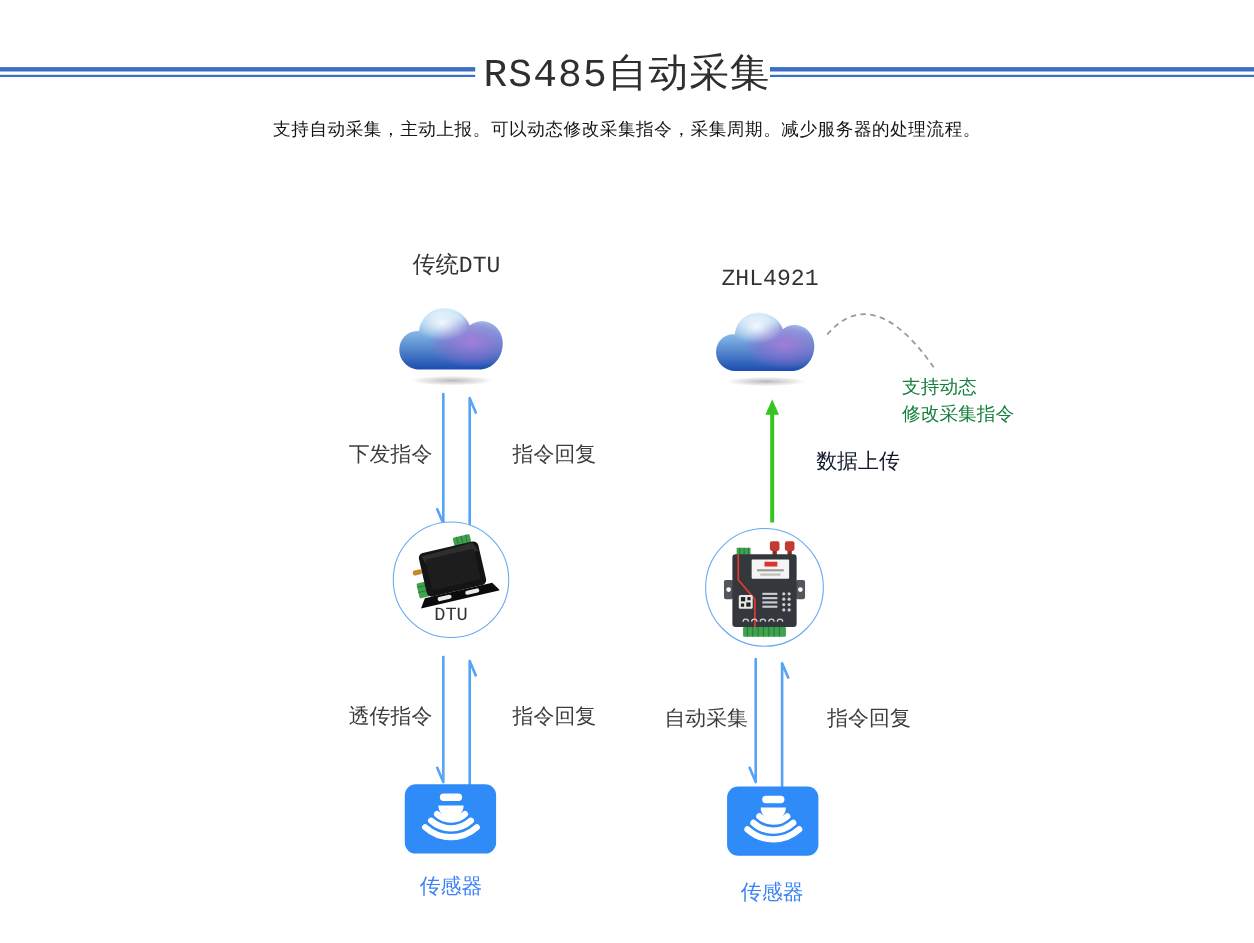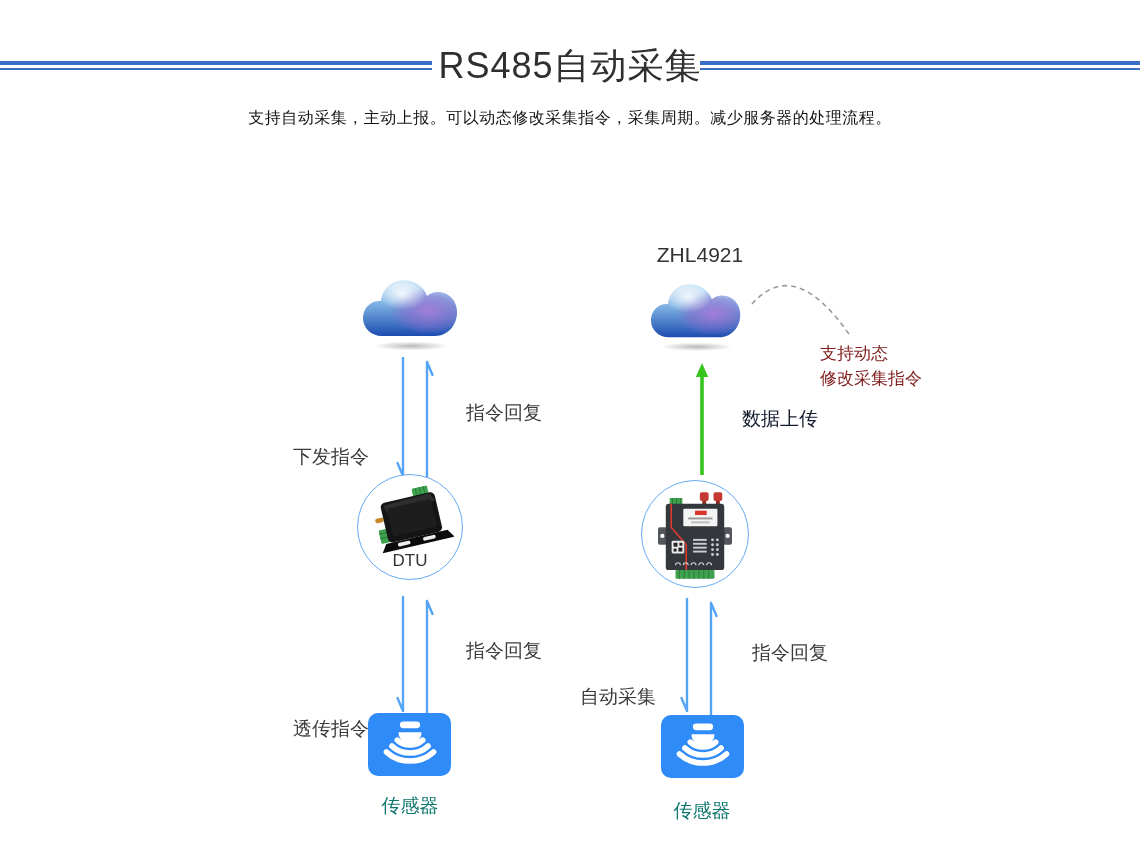--- a/index.html
+++ b/index.html
@@ -1,41 +1,41 @@
 <!DOCTYPE html>
 <html><head>
 <meta charset="utf-8">
 <style>
   html,body{margin:0;padding:0;background:#fff;}
   .page{
     position:relative;width:1140px;height:857px;background:#ffffff;overflow:hidden;
-    font-family:Liberation Sans, sans-serif;color:#333;
+    font-family:Liberation Mono, monospace;color:#333;
   }
   .abs{position:absolute;}
 
   
   .hline{position:absolute;background:#3a6fc7;}
   .hline.thick{height:3.5px;top:61px;}
   .hline.thin{height:2px;top:67.5px;}
   .page-title{
     position:absolute;top:42px;left:0;width:1140px;text-align:center;
     font-size:36px;font-weight:400;color:#2f2f2f;letter-spacing:1px;
   }
   .page-subtitle{
     position:absolute;top:108px;left:0;width:1140px;text-align:center;
     font-size:16px;color:#141414;letter-spacing:0.5px;
   }
 
   
   .flow-title{position:absolute;width:150px;text-align:center;font-size:21px;color:#333;}
   .edge-label{position:absolute;width:100px;font-size:19px;color:#3c3c3c;white-space:nowrap;text-align:right;}
-  .edge-label.r{text-align:left;margin-top:44px;}
+  .edge-label.r{text-align:right;}
   .edge-label.green{color:#0f172a;}
-  .note-text{position:absolute;font-size:17px;line-height:25px;color:#7f1d1d;}
-  .sensor-label{position:absolute;width:100px;text-align:center;font-size:19px;color:#0f766e;}
+  .note-text{position:absolute;font-size:17px;line-height:25px;color:#15803d;}
+  .sensor-label{position:absolute;width:100px;text-align:center;font-size:19px;color:#3b82f6;}
 
   
   .device-circle{
     position:absolute;border:1.5px solid #66aaf4;border-radius:50%;
     background:#fff;box-sizing:border-box;
   }
   .dtu-text{position:absolute;width:106px;text-align:center;font-size:17px;color:#333;}
 
   
   .sensor-tile{
@@ -75,20 +75,21 @@
     </defs>
   </svg>
 
   <div class="hline thick" style="left:0;width:432px"></div>
   <div class="hline thin" style="left:0;width:432px"></div>
   <div class="hline thick" style="left:700px;width:440px"></div>
   <div class="hline thin" style="left:700px;width:440px"></div>
   <div class="page-title">RS485自动采集</div>
   <div class="page-subtitle">支持自动采集，主动上报。可以动态修改采集指令，采集周期。减少服务器的处理流程。</div>
 
+  <div class="flow-title" style="left:340px;top:226px">传统DTU</div>
 
   <svg class="abs" style="left:362px;top:272px" width="100" height="80" viewBox="0 0 100 80">
     <ellipse cx="49" cy="74" rx="38" ry="4.5" fill="url(#cloudShadow)"></ellipse>
     <path d="M20,64 C9,64 1,56 1,46 C1,36 9,28 19,29 C20,17 30,8 42,8 C53,8 62,15 65,24 C68,21.5 72,20 76,20 C87,20 95,29 95,40 C95,53 86,64 73,64 Z" fill="url(#cloudBlue)"></path>
     <path d="M20,64 C9,64 1,56 1,46 C1,36 9,28 19,29 C20,17 30,8 42,8 C53,8 62,15 65,24 C68,21.5 72,20 76,20 C87,20 95,29 95,40 C95,53 86,64 73,64 Z" fill="url(#cloudPurple)"></path>
     <ellipse cx="40" cy="26" rx="23" ry="15" fill="url(#cloudShine)"></ellipse>
   </svg>
 
   <svg class="abs" style="left:394px;top:357px" width="42" height="124" viewBox="0 0 42 124">
     <g stroke="#55a4f5" stroke-width="2.4" stroke-linecap="round" fill="none">
@@ -116,21 +117,21 @@
     </g>
   </svg>
   <div class="dtu-text" style="left:357px;top:551px">DTU</div>
 
   <svg class="abs" style="left:394px;top:596px" width="42" height="120" viewBox="0 0 42 120">
     <g stroke="#55a4f5" stroke-width="2.4" stroke-linecap="round" fill="none">
       <path d="M9,1 V115 M9,115 L3.5,102"></path>
       <path d="M33,119 V5 M33,5 L38.5,18"></path>
     </g>
   </svg>
-  <div class="edge-label r" style="left:293px;top:672px">透传指令</div>
+  <div class="edge-label r" style="left:293px;top:638px">透传指令</div>
   <div class="edge-label" style="left:442px;top:638px">指令回复</div>
 
   <div class="sensor-tile" style="left:368px;top:713px">
     <svg viewBox="0 0 48 40">
       <rect x="16.5" y="2.5" width="15" height="5" rx="2.5" fill="#fff"></rect>
       <path d="M15.5,10.5 a8.5,8.5 0 0 0 17,0 z" fill="#fff"></path>
       <g stroke="#fff" stroke-width="4.2" stroke-linecap="round" fill="none">
         <path d="M14.6,16.4 A14,14 0 0 0 33.4,16.4"></path>
         <path d="M10.6,20.8 A20,20 0 0 0 37.4,20.8"></path>
         <path d="M6.6,25.2 A26,26 0 0 0 41.4,25.2"></path>

